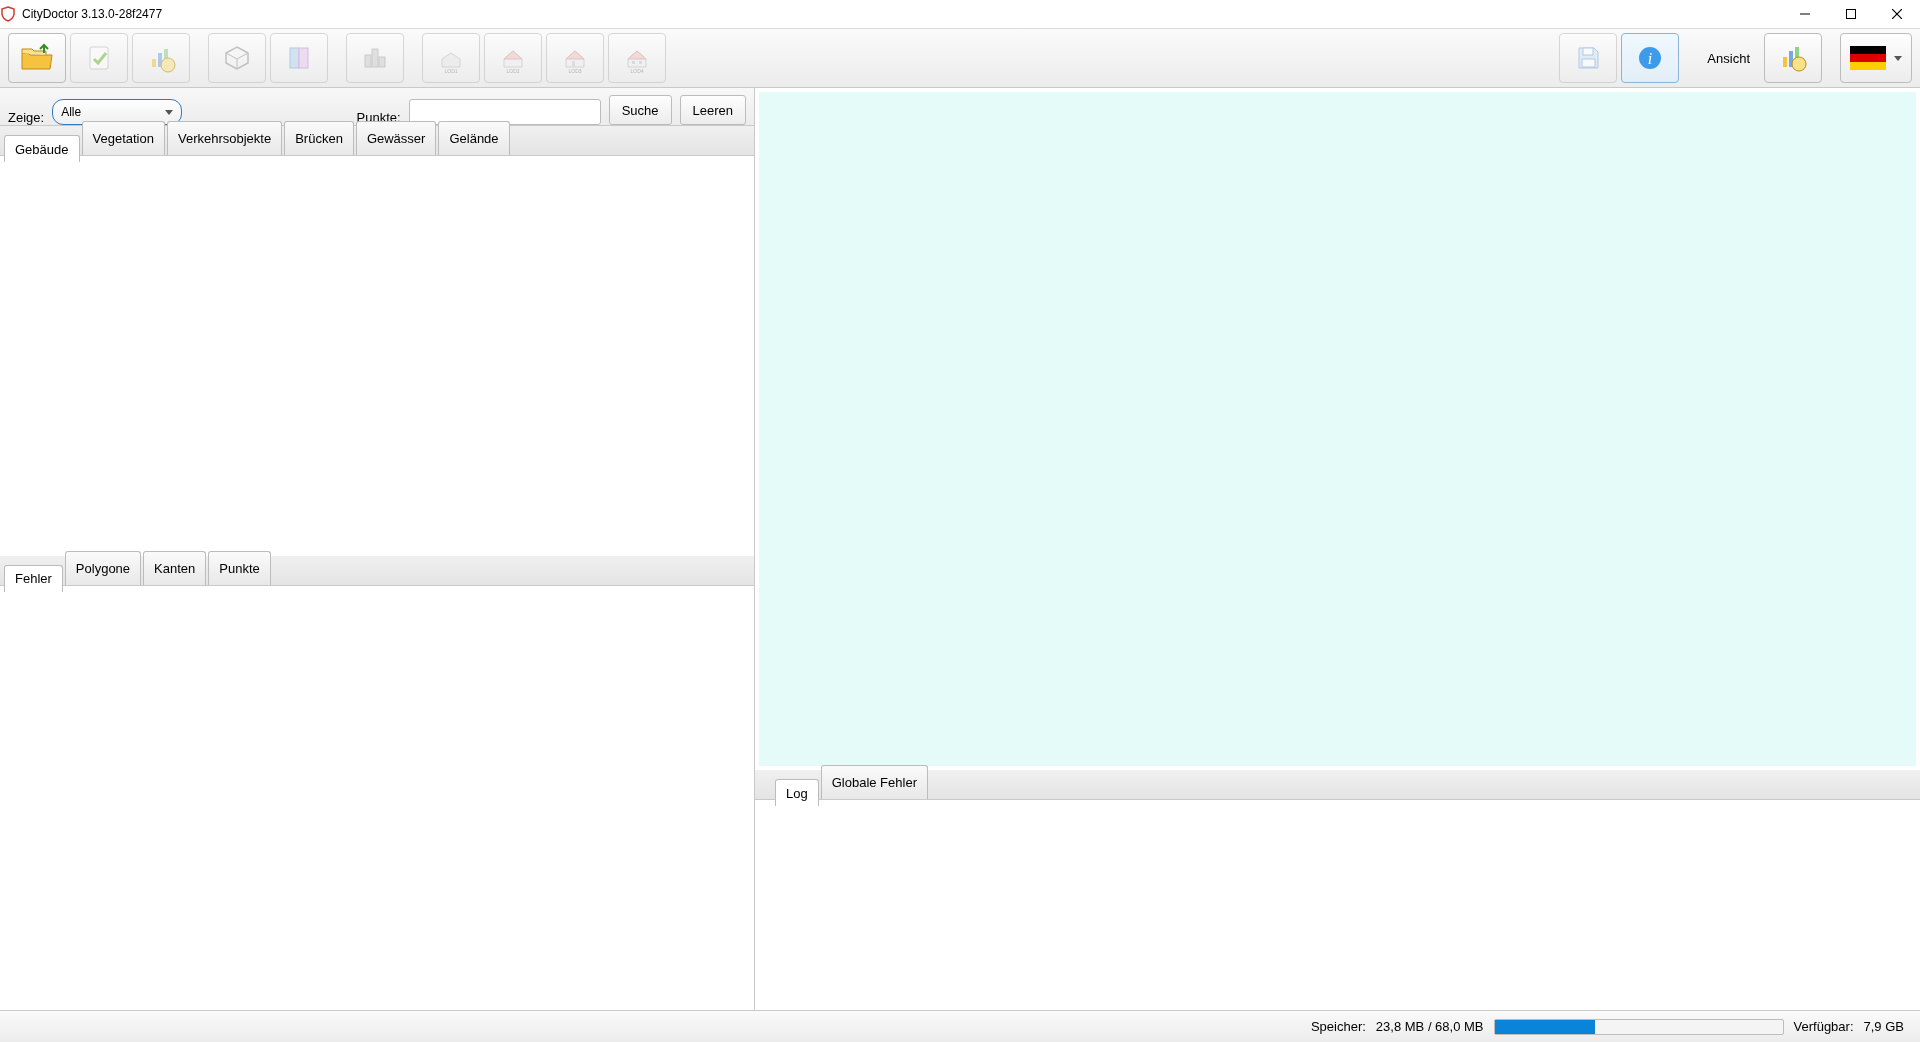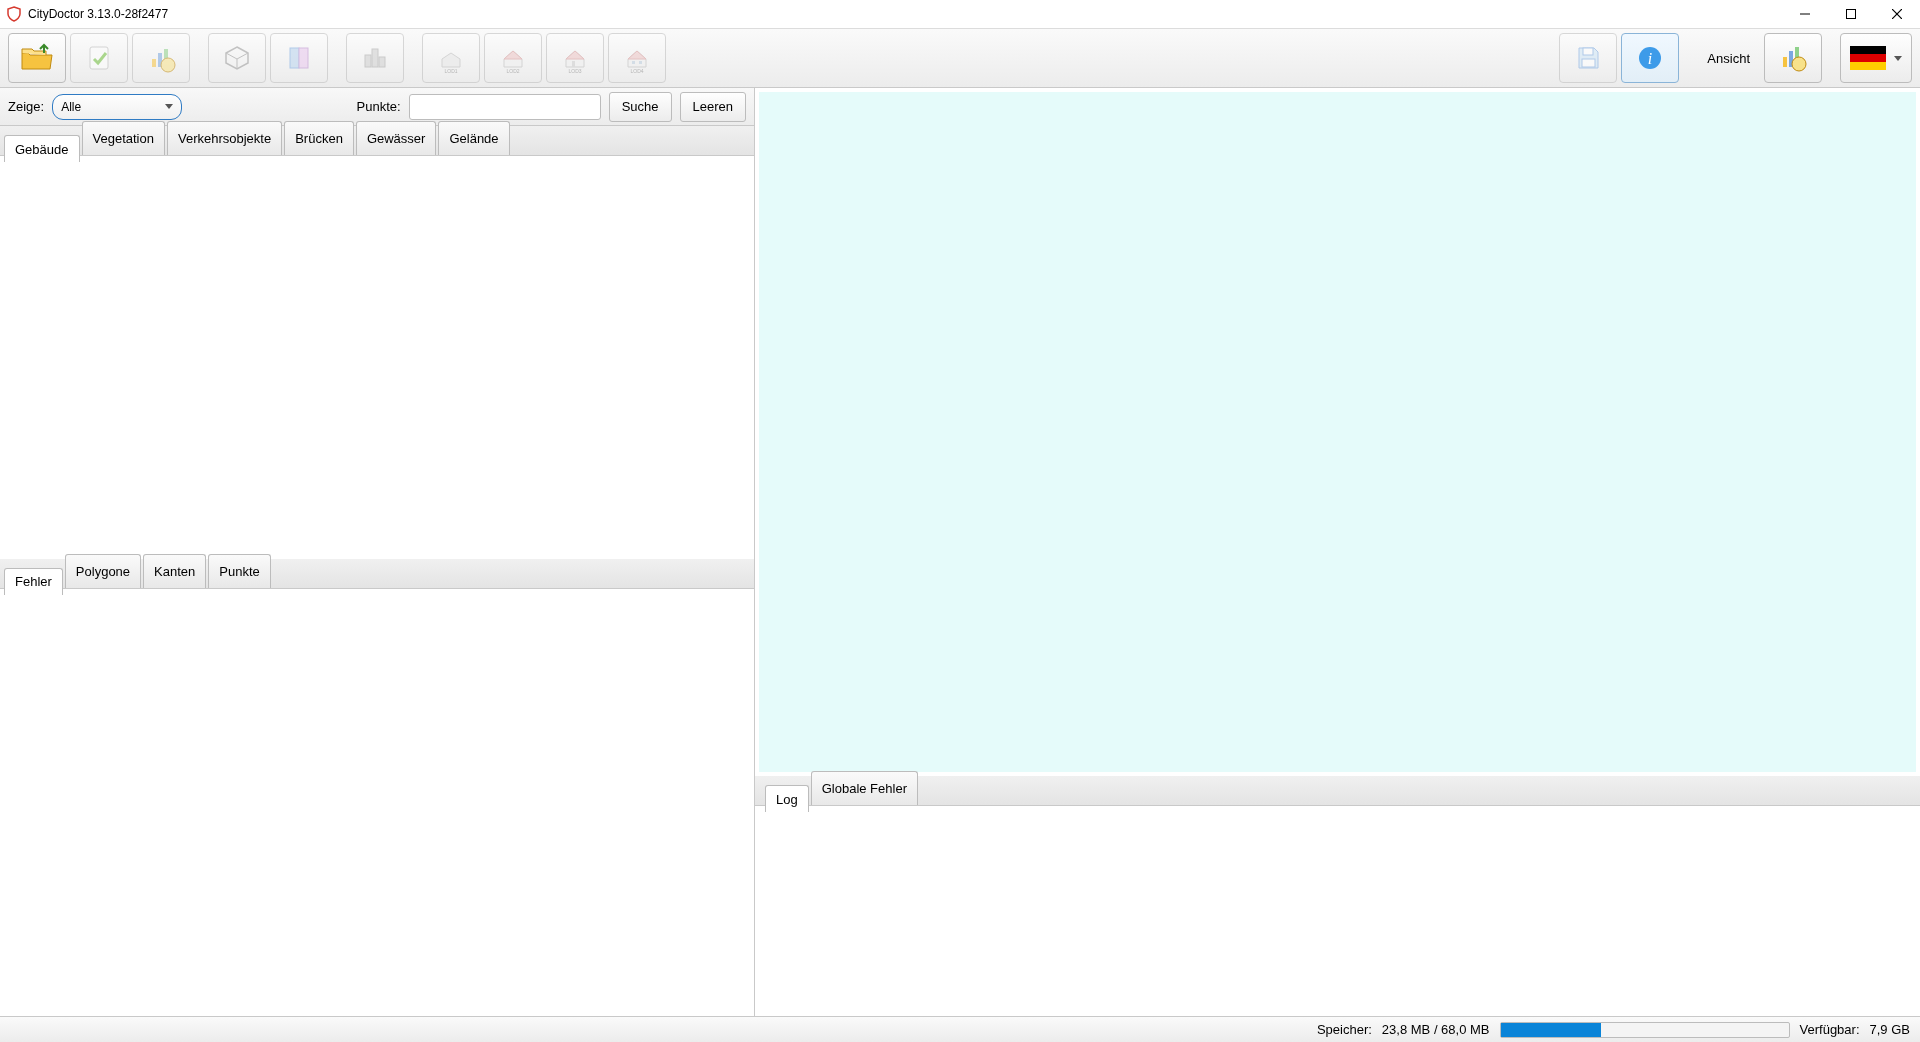--- a/index.html
+++ b/index.html
@@ -10,21 +10,21 @@
   width: 1920px;
   height: 1042px;
   overflow: hidden;
   display: flex;
   flex-direction: column;
 }
 .titlebar {
   height: 28px;
   display: flex;
   align-items: center;
-  padding-left: 6px;
+  padding-left: 0;
   background: #fff;
 }
 .titlebar .app-icon { width: 16px; height: 16px; margin-right: 6px; }
 .titlebar .title { font-size: 12px; }
 .titlebar .spacer { flex: 1; }
 .winbtn {
   width: 46px; height: 28px;
   display: flex; align-items: center; justify-content: center;
   background: #fff;
 }
@@ -74,21 +74,21 @@
   width: 755px;
   display: flex;
   flex-direction: column;
   border-right: 1px solid #c9c9c9;
   min-height: 0;
 }
 .filter-row {
   height: 38px;
   background: linear-gradient(#f8f8f8,#ececec);
   border-bottom: 1px solid #c9c9c9;
-  display: flex; align-items: center;
+  display: flex; align-items: flex-end;
   padding: 0 8px;
   gap: 8px;
 }
 .filter-row .lbl { font-size: 13px; }
 .combo {
   width: 130px; height: 26px;
   border: 1px solid #2f7bc4;
   border-radius: 11px;
   background: linear-gradient(#fefefe,#f0f0f0);
   display: flex; align-items: center; padding: 0 8px;
@@ -149,25 +149,25 @@
 .viewport {
   flex: 1;
   margin: 4px;
   background: #e5fbfa;
   border: 0px solid #c9c9c9;
   min-height: 0;
 }
 .log-body { height: 210px; background:#fff; }
 
 .statusbar {
-  height: 26px;
+  height: 32px;
   background: linear-gradient(#fafafa,#ececec);
   border-top: 1px solid #c9c9c9;
   display: flex; align-items: center;
-  padding: 0 10px;
+  padding: 0 16px;
   font-size: 13px;
   gap: 10px;
 }
 .statusbar .spacer { flex: 1; }
 .progress {
   width: 290px; height: 16px;
   border: 1px solid #bcbcbc;
   background: #f4f4f4;
   border-radius: 2px;
   position: relative;
@@ -377,21 +377,21 @@
           <span>Punkte</span>
         </div>
     </div>
     <div class="pane-body detail-body"></div>
 
   </div>
 
   <div class="right-pane">
     <div class="viewport"></div>
 
-    <div class="tabs-row" style="padding-left:10px;">
+    <div class="tabs-row" style="padding-left:20px;">
       <div class="tab active">
           <span>Log</span>
         </div>
       <div class="tab">
           <span>Globale Fehler</span>
         </div>
     </div>
     <div class="pane-body log-body"></div>
   </div>
 

